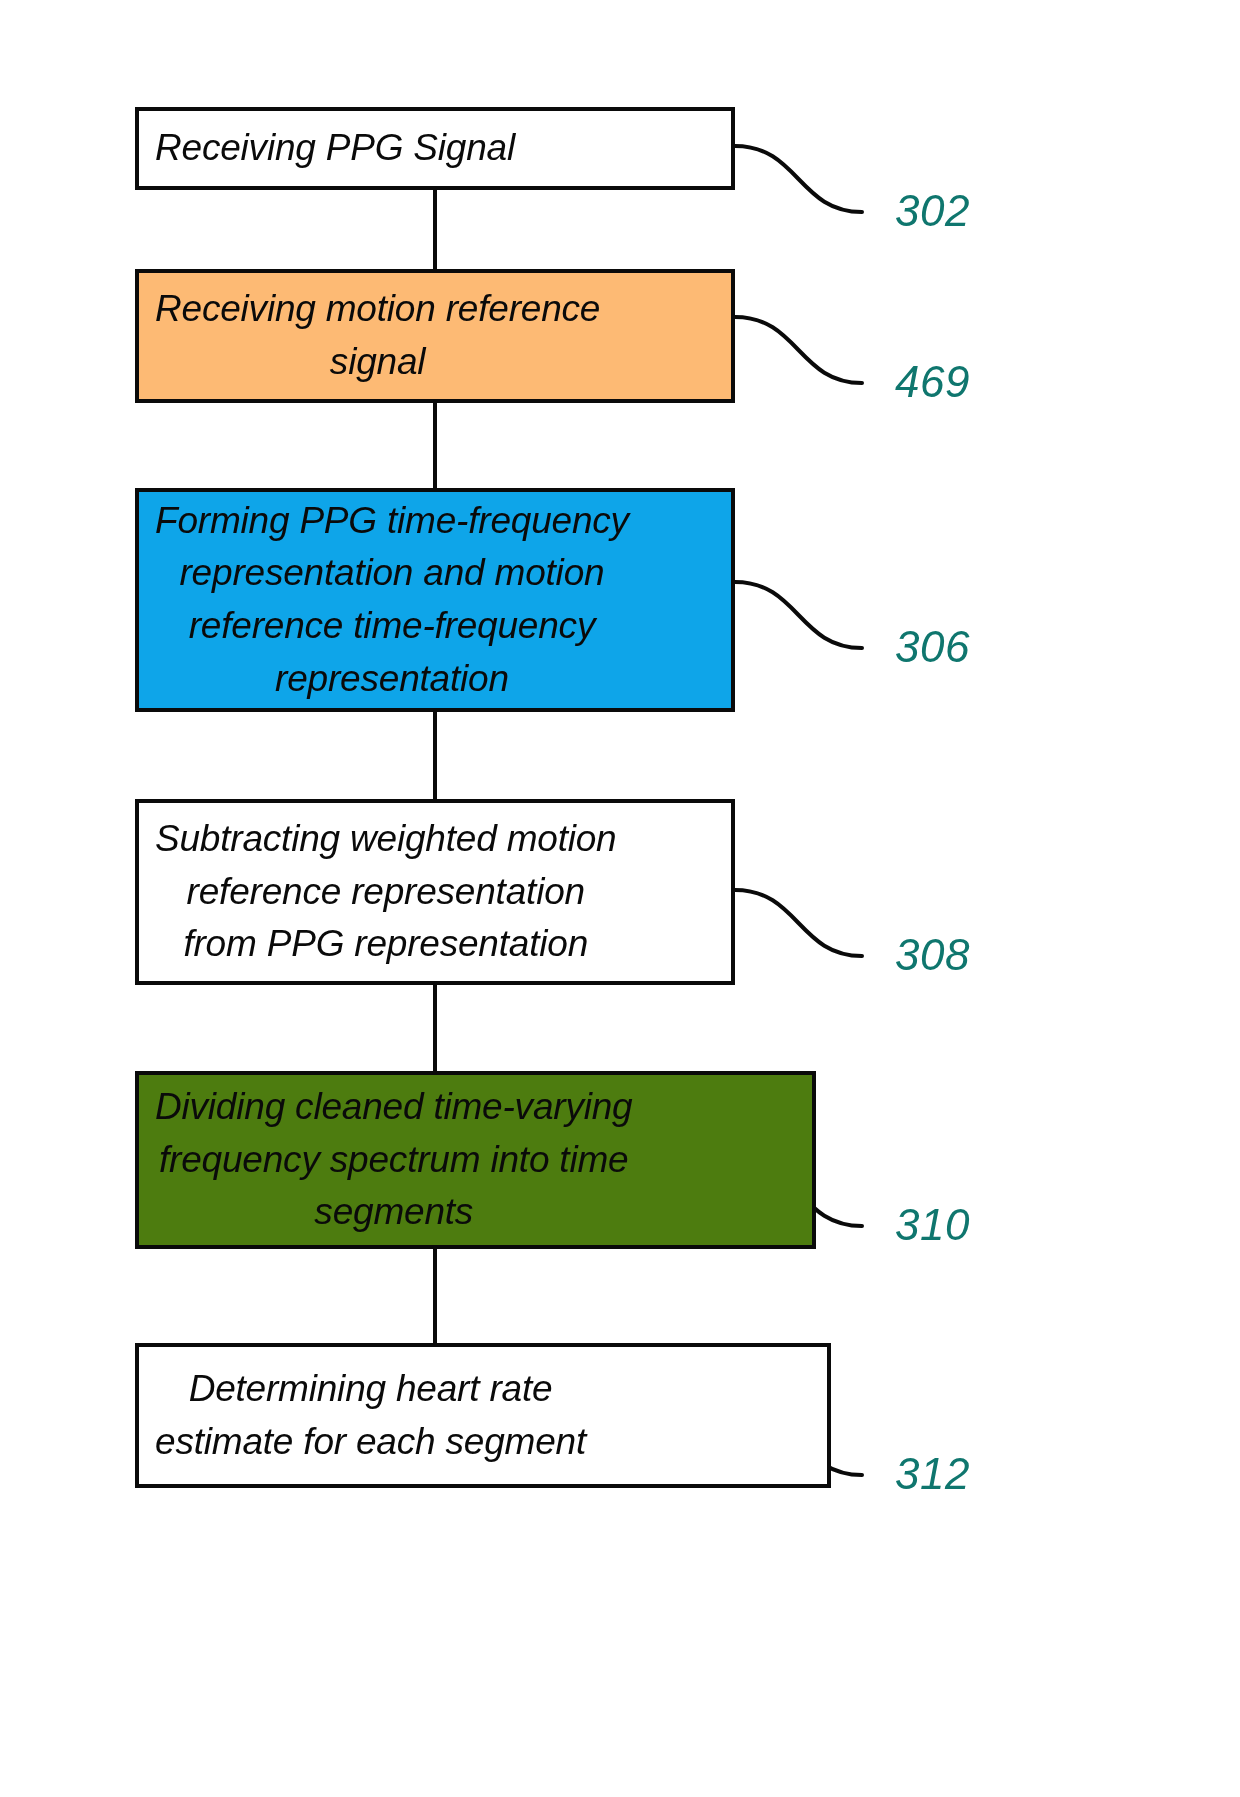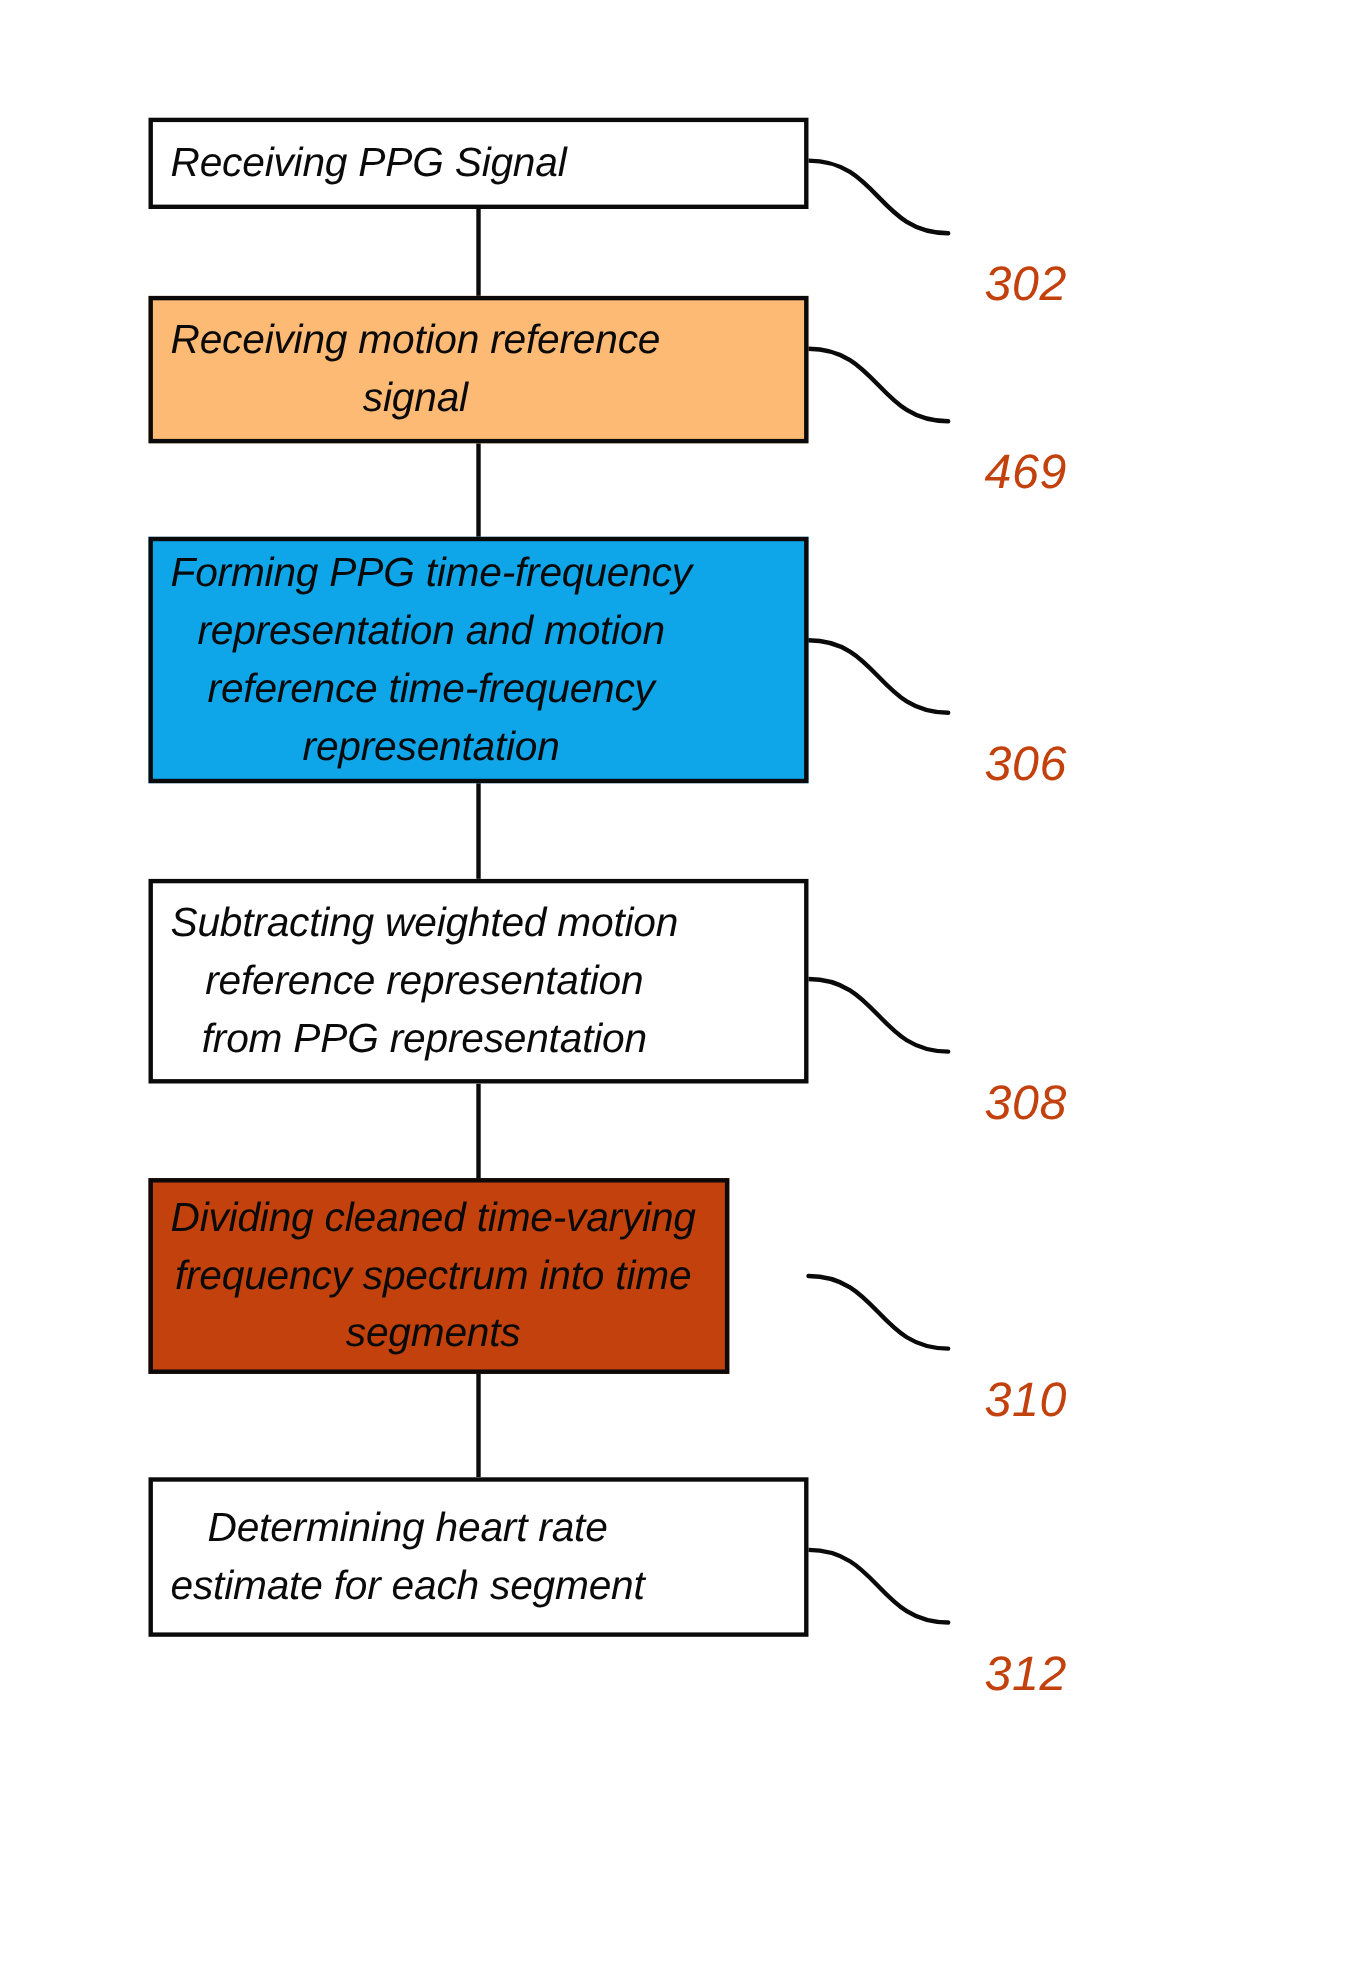--- a/index.html
+++ b/index.html
@@ -42,24 +42,23 @@
     color: #0a0a0a;
     letter-spacing: -0.2px;
     white-space: pre-line;
     padding: 0 16px;
   }
   .ref-label {
     position: absolute;
     font-family: "Liberation Sans", sans-serif;
     font-style: italic;
     font-size: 44px;
-    color: #c2410c;
+    color: #0f766e;
     letter-spacing: 0.5px;
     white-space: nowrap;
-    margin-top: 48px;
   }
 </style>
 </head>
 <body>
 
 <div id="canvas">
 
   <svg id="flow-svg" viewBox="0 0 1240 1797" xmlns="http://www.w3.org/2000/svg" aria-hidden="true">
     <g id="connector-layer" fill="none" stroke="#0a0a0a" stroke-width="4">
         <line x1="435" y1="190" x2="435" y2="269"></line>
@@ -90,26 +89,26 @@
         <div class="node-text">Forming PPG time-frequency
 representation and motion
 reference time-frequency
 representation</div>
       </div>
       <div class="node-box" style="left: 135px; top: 799px; width: 600px; height: 186px; border-color: rgb(10, 10, 10); background: rgb(255, 255, 255);">
         <div class="node-text">Subtracting weighted motion
 reference representation
 from PPG representation</div>
       </div>
-      <div class="node-box" style="left: 135px; top: 1071px; width: 528px; height: 178px; border-color: rgb(10, 10, 10); background: #c2410c;">
+      <div class="node-box" style="left: 135px; top: 1071px; width: 681px; height: 178px; border-color: rgb(10, 10, 10); background: #4d7c0f;">
         <div class="node-text">Dividing cleaned time-varying
 frequency spectrum into time
 segments</div>
       </div>
-      <div class="node-box" style="left: 135px; top: 1343px; width: 600px; height: 145px; border-color: rgb(10, 10, 10); background: rgb(255, 255, 255);">
+      <div class="node-box" style="left: 135px; top: 1343px; width: 696px; height: 145px; border-color: rgb(10, 10, 10); background: rgb(255, 255, 255);">
         <div class="node-text">Determining heart rate
 estimate for each segment</div>
       </div>
     </div>
   <div id="ref-layer">
       <div class="ref-label" style="left: 895px; top: 186px;">302</div>
       <div class="ref-label" style="left: 895px; top: 357px;">469</div>
       <div class="ref-label" style="left: 895px; top: 622px;">306</div>
       <div class="ref-label" style="left: 895px; top: 930px;">308</div>
       <div class="ref-label" style="left: 895px; top: 1200px;">310</div>

